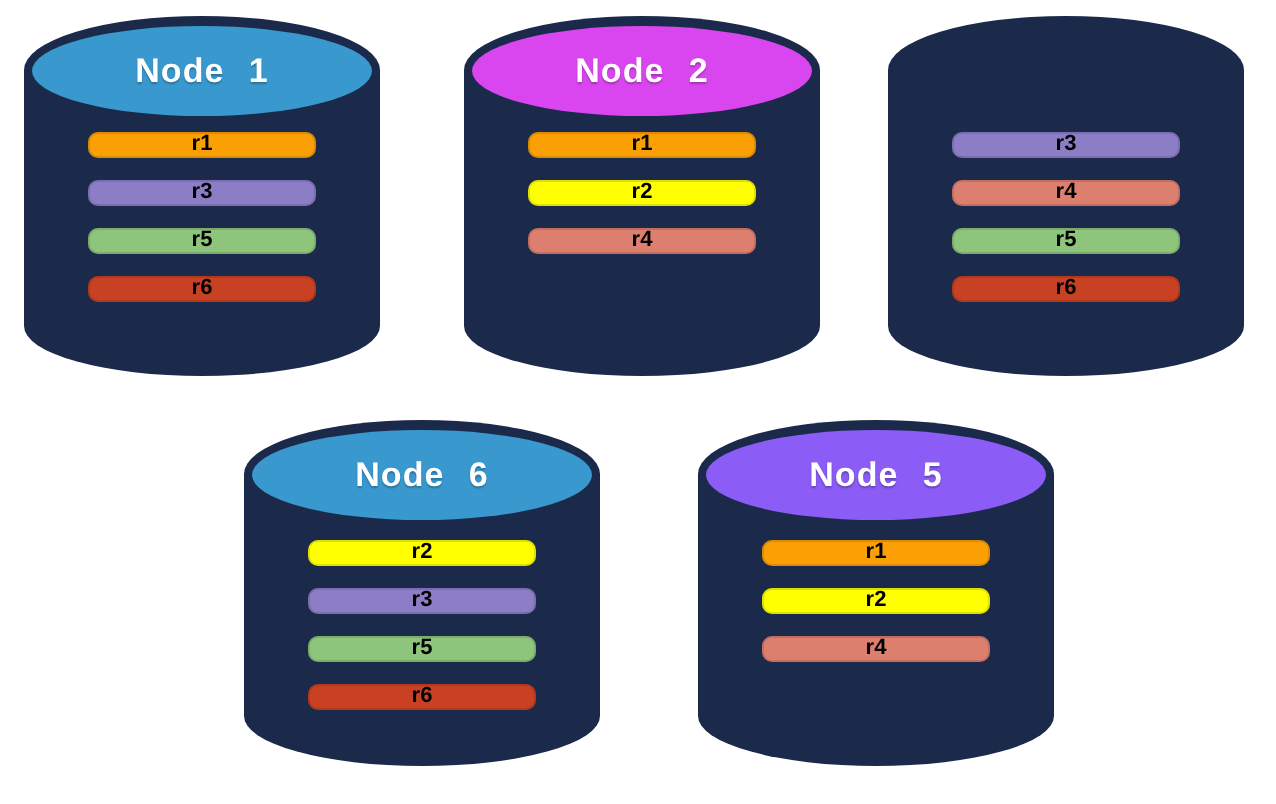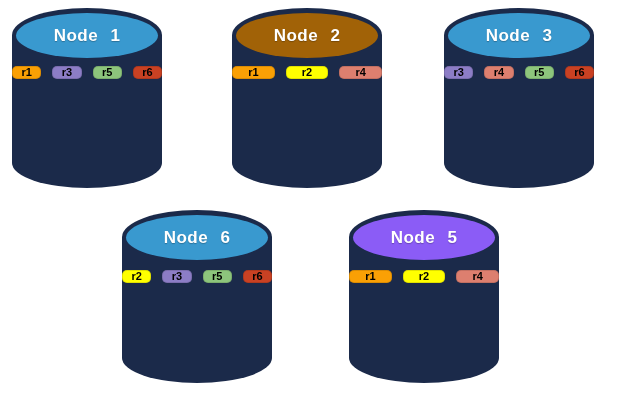--- a/index.html
+++ b/index.html
@@ -10,22 +10,23 @@
   }
   .canvas {
     position: relative;
     width: 638px;
     height: 402px;
     background: #ffffff;
     overflow: hidden;
   }
   .node {
     position: absolute;
-    width: 150px;
+    width: 163px;
     height: 180px;
+    padding-left: 15px;
   }
   
   .node-1 { left: 12px;  top: 8px;   }
   .node-2 { left: 232px; top: 8px;   }
   .node-3 { left: 444px; top: 8px;   }
   .node-4 { left: 122px; top: 210px; height: 173px; --bars-top: 60px; }
   .node-5 { left: 349px; top: 210px; height: 173px; --bars-top: 60px; }
 
   
   .cyl-body {
@@ -53,21 +54,21 @@
     word-spacing: 7px;
     text-shadow: 0 1px 1px rgba(0,0,0,0.25);
     white-space: nowrap;
   }
   .bars {
     position: absolute;
     top: var(--bars-top, 58px);
     left: 0;
     right: 0;
     display: flex;
-    flex-direction: row;
+    flex-direction: column;
     align-items: center;
     gap: 11px;
   }
   .bar {
     width: 114px;
     height: 13px;
     border-radius: 5px;
     display: flex;
     align-items: center;
     justify-content: center;
@@ -100,41 +101,38 @@
         <div class="bar" style="background: rgb(141, 197, 124);">
         <span class="bar-label">r5</span>
       </div>
         <div class="bar" style="background: rgb(201, 65, 35);">
         <span class="bar-label">r6</span>
       </div>
       </div>
   </div>
     <div class="node node-2">
     <div class="cyl-body" style="background: rgb(27, 42, 74);"></div>
-    <div class="cyl-top" style="background: #a16207;">
+    <div class="cyl-top" style="background: #d946ef;">
       <span class="node-title">Node 2</span>
     </div>
     <div class="bars">
 
     <div class="bar" style="background: rgb(250, 160, 5);">
         <span class="bar-label">r1</span>
       </div>
         <div class="bar" style="background: rgb(255, 255, 0);">
         <span class="bar-label">r2</span>
       </div>
         <div class="bar" style="background: rgb(221, 127, 111);">
         <span class="bar-label">r4</span>
       </div>
       </div>
   </div>
     <div class="node node-3">
     <div class="cyl-body" style="background: rgb(27, 42, 74);"></div>
-    <div class="cyl-top" style="background: rgb(57, 153, 207);">
-      <span class="node-title">Node 3</span>
-    </div>
     <div class="bars">
 
     <div class="bar" style="background: rgb(140, 125, 198);">
         <span class="bar-label">r3</span>
       </div>
         <div class="bar" style="background: rgb(221, 127, 111);">
         <span class="bar-label">r4</span>
       </div>
         <div class="bar" style="background: rgb(141, 197, 124);">
         <span class="bar-label">r5</span>

